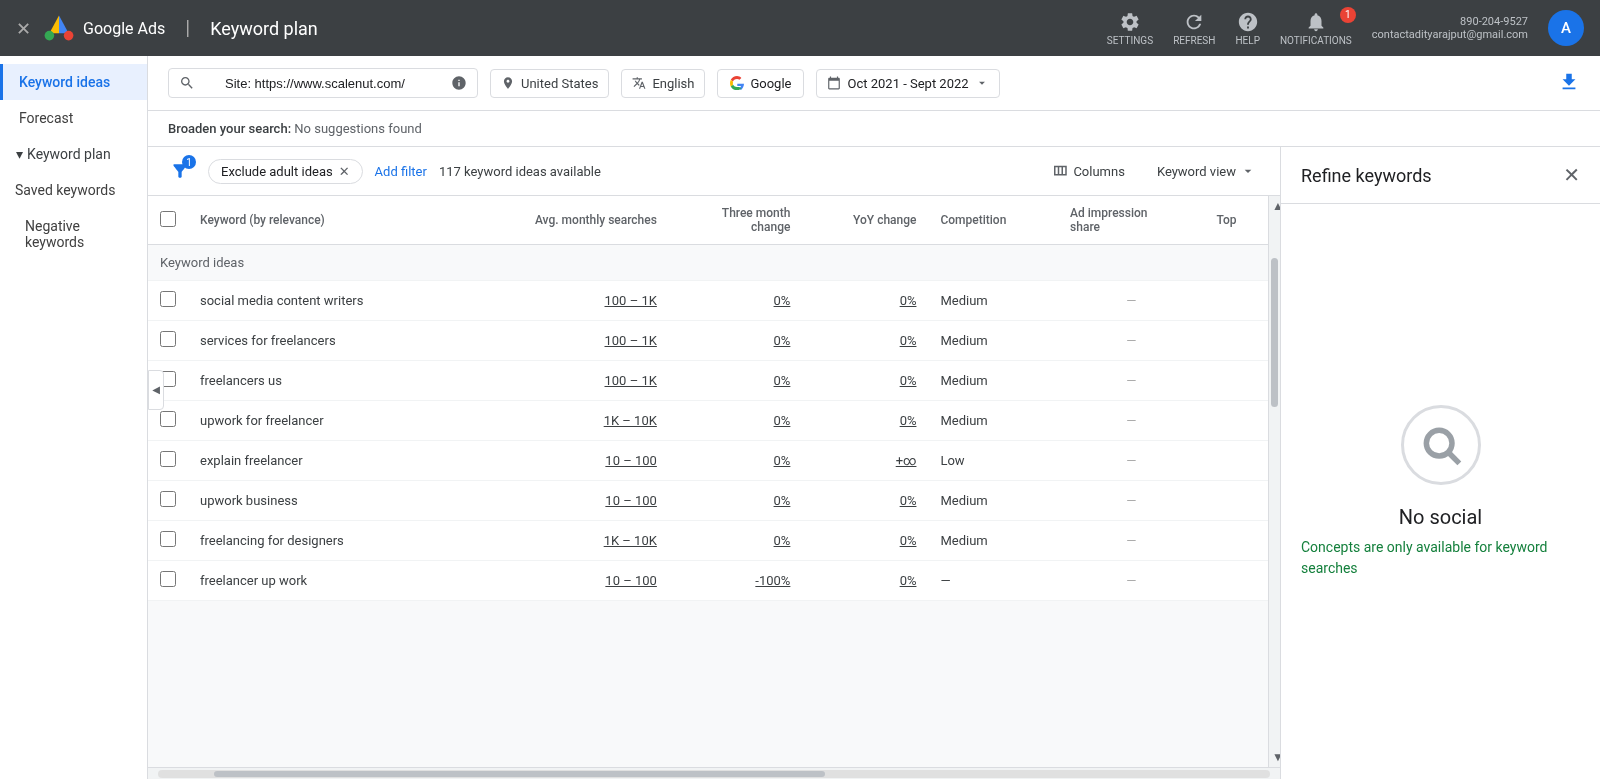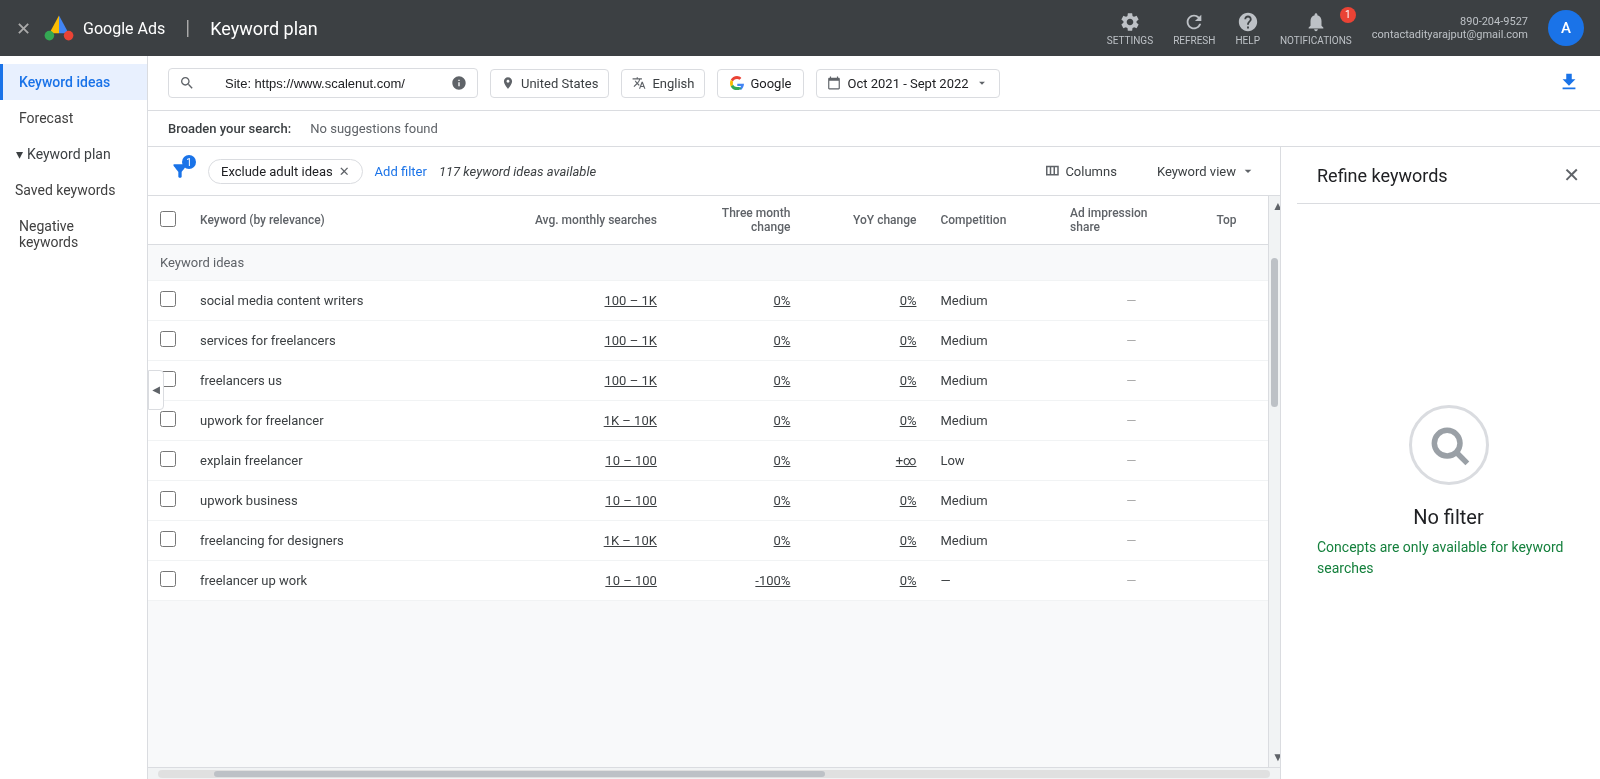--- a/index.html
+++ b/index.html
@@ -77,21 +77,21 @@
       display: flex; align-items: center; gap: 6px; border: 1px solid #dadce0;
       border-radius: 4px; padding: 6px 10px; background: #fff; cursor: pointer; font-size: 13px;
     }
     .download-btn { margin-left: auto; color: #1a73e8; cursor: pointer; }
 
     
     .broaden-bar {
       background: #fff; padding: 10px 20px; border-bottom: 1px solid #dadce0; font-size: 13px; flex-shrink: 0;
     }
     .broaden-label { font-weight: 500; color: #3c4043; }
-    .broaden-value { color: #5f6368; margin-left: 16px; }
+    .broaden-value { color: #5f6368; }
 
     
     .table-section { flex: 1; display: flex; overflow: hidden; }
 
     .table-container { flex: 1; display: flex; flex-direction: column; overflow: hidden; }
 
     
     .toolbar {
       background: #fff; padding: 8px 16px; display: flex; align-items: center; gap: 12px;
       border-bottom: 1px solid #dadce0; flex-shrink: 0;
@@ -103,22 +103,22 @@
     .filter-badge {
       position: absolute; top: 0; right: 0; background: #1a73e8;
       border-radius: 50%; width: 14px; height: 14px; font-size: 10px;
       color: #fff; display: flex; align-items: center; justify-content: center;
     }
     .exclude-chip {
       display: flex; align-items: center; gap: 6px; border: 1px solid #dadce0;
       border-radius: 16px; padding: 4px 12px; font-size: 13px; cursor: pointer; background: #fff;
     }
     .add-filter-btn { color: #1a73e8; cursor: pointer; font-size: 13px; font-weight: 400; }
-    .ideas-count { font-size: 13px; color: #3c4043; font-style: italic; }
-    .toolbar-right { margin-left: auto; display: flex; align-items: center; gap: 24px; }
+    .ideas-count { font-size: 13px; color: #3c4043; }
+    .toolbar-right { margin-left: auto; display: flex; align-items: center; gap: 16px; }
     .columns-btn {
       display: flex; align-items: center; gap: 4px; cursor: pointer; font-size: 13px; color: #3c4043;
       padding: 4px 8px; border-radius: 4px;
     }
     .keyword-view-btn {
       display: flex; align-items: center; gap: 4px; cursor: pointer; font-size: 13px; color: #3c4043;
       padding: 4px 8px; border-radius: 4px;
     }
 
     
@@ -135,21 +135,21 @@
     td { padding: 10px 12px; font-size: 13px; color: #3c4043; }
     td:first-child { width: 40px; }
     .td-right { text-align: right; text-decoration: underline; }
     .td-center { text-align: center; }
     .section-label { padding: 10px 12px; font-size: 13px; color: #5f6368; background: #f8f9fa; }
     .dash { color: #aaa; }
 
     
     .refine-panel {
       width: 320px; background: #fff; border-left: 1px solid #dadce0;
-      display: flex; flex-direction: column; flex-shrink: 0; padding-left: 16px;
+      display: flex; flex-direction: column; flex-shrink: 0;
     }
     .refine-header {
       display: flex; align-items: center; justify-content: space-between;
       padding: 16px 20px; border-bottom: 1px solid #dadce0;
     }
     .refine-title { font-size: 18px; color: #202124; font-weight: 400; }
     .refine-close { cursor: pointer; color: #5f6368; font-size: 20px; }
     .refine-body { flex: 1; display: flex; flex-direction: column; align-items: center; justify-content: center; padding: 40px 20px; }
     .search-big-icon { width: 80px; height: 80px; border-radius: 50%; border: 3px solid #dadce0; display: flex; align-items: center; justify-content: center; margin-bottom: 20px; }
     .search-big-icon svg { width: 44px; height: 44px; stroke: #9aa0a6; fill: none; stroke-width: 3; }
@@ -216,21 +216,21 @@
 <div class="main-layout">
 
   <div class="sidebar">
     <div class="sidebar-item active">Keyword ideas</div>
     <div class="sidebar-item">Forecast</div>
     <div class="sidebar-section">
       <span>▾</span>
       <span>Keyword plan</span>
     </div>
     <div class="sidebar-item" style="padding-left: 12px;">Saved keywords</div>
-    <div class="sidebar-item" style="padding-left: 16px;">Negative keywords</div>
+    <div class="sidebar-item" style="padding-left: 22px;">Negative keywords</div>
   </div>
 
   <div class="content">
 
     <div class="filter-bar">
       <div class="search-box">
         <svg width="16" height="16" viewBox="0 0 24 24" fill="#5f6368">
           <path d="M15.5 14h-.79l-.28-.27C15.41 12.59 16 11.11 16 9.5 16 5.91 13.09 3 9.5 3S3 5.91 3 9.5 5.91 16 9.5 16c1.61 0 3.09-.59 4.23-1.57l.27.28v.79l5 4.99L20.49 19l-4.99-5zm-6 0C7.01 14 5 11.99 5 9.5S7.01 5 9.5 5 14 7.01 14 9.5 11.99 14 9.5 14z"></path>
         </svg>
         <input type="text" value="Site: https://www.scalenut.com/" style="">
@@ -449,21 +449,21 @@
           <span class="refine-title">Refine keywords</span>
           <span class="refine-close">✕</span>
         </div>
         <div class="refine-body">
           <div class="search-big-icon">
             <svg viewBox="0 0 24 24">
               <circle cx="11" cy="11" r="7"></circle>
               <line x1="16.5" y1="16.5" x2="22" y2="22"></line>
             </svg>
           </div>
-          <div class="no-results-title">No filter</div>
+          <div class="no-results-title">No social</div>
           <div class="no-results-sub">Concepts are only available for keyword searches</div>
         </div>
       </div>
 
     </div>
 
   </div>
 </div>
 
 </body></html>

